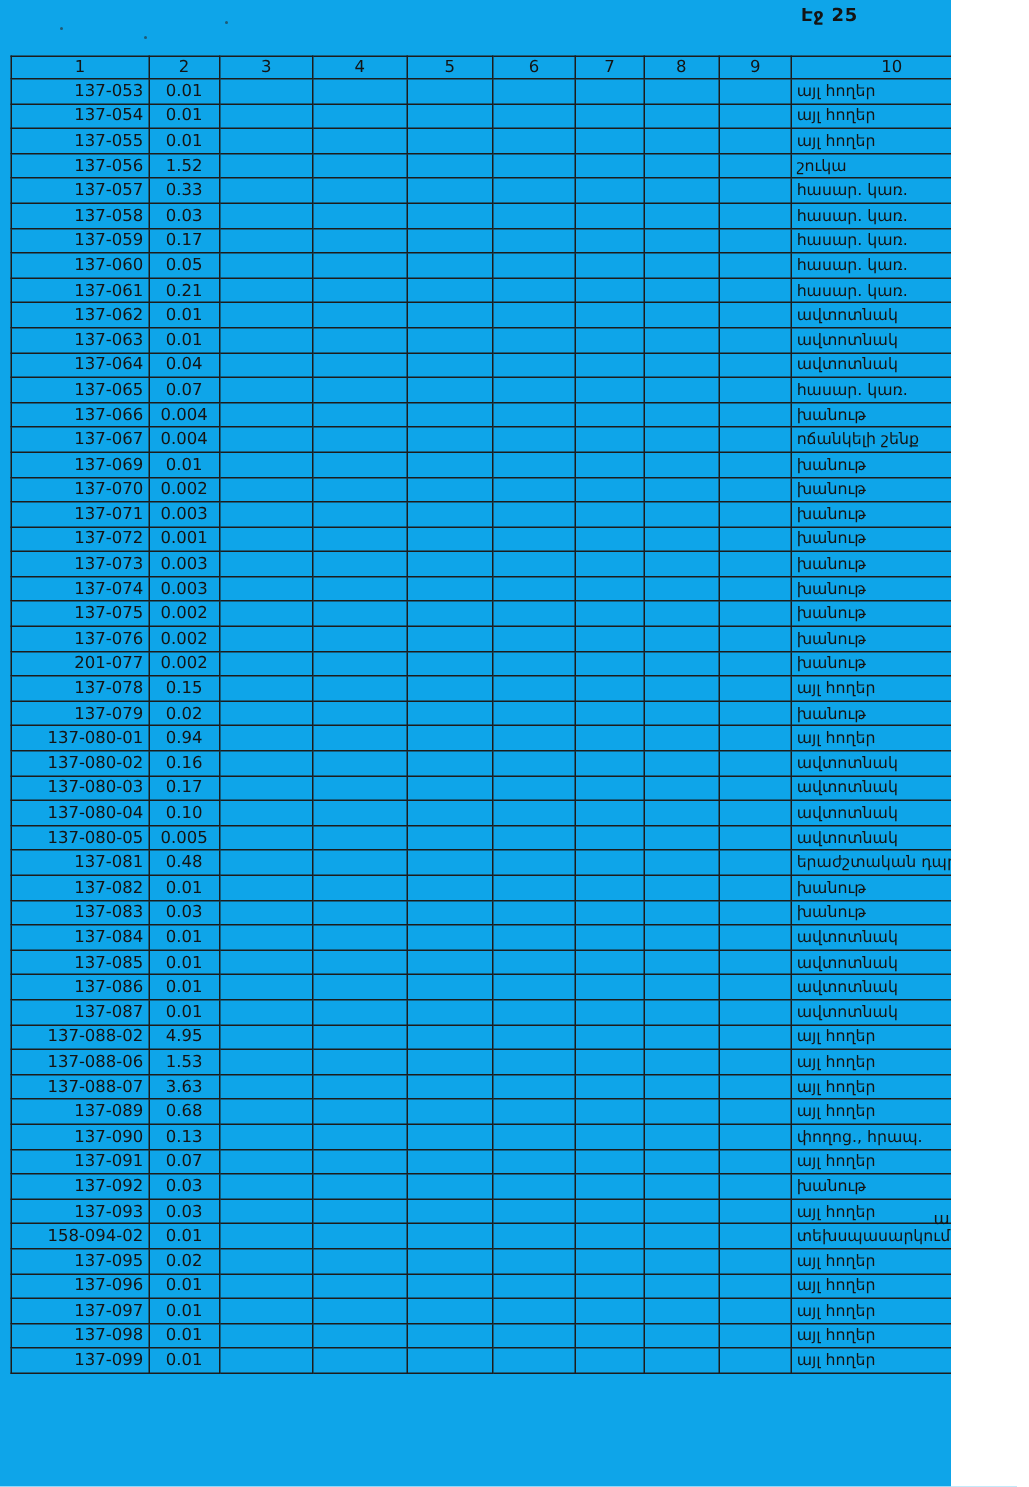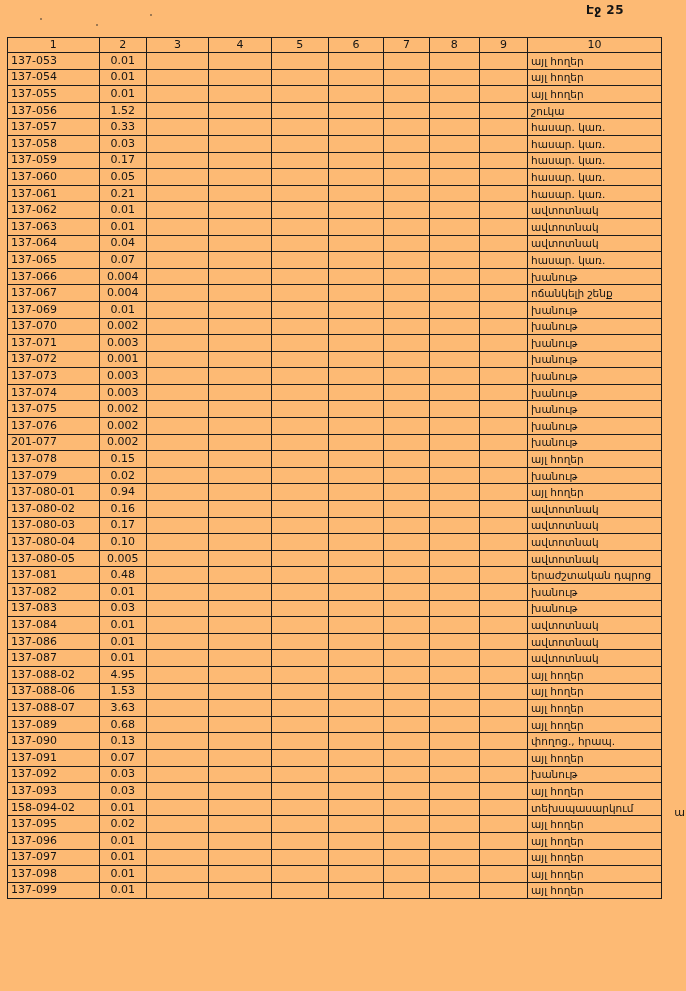--- a/index.html
+++ b/index.html
@@ -8,23 +8,23 @@
     background: #ffffff;
   }
   body {
     width: 686px;
     height: 991px;
     font-family: "DejaVu Sans", "Liberation Sans", sans-serif;
     color: #141414;
   }
   .page {
     position: relative;
-    width: 686px;
+    width: 634px;
     height: 991px;
-    background: #fdba74;
+    background: #0ea5e9;
     overflow: hidden;
   }
   .page-label {
     position: absolute;
     top: 3px;
     right: 62px;
     font-size: 12px;
     font-weight: bold;
     letter-spacing: 0.5px;
   }
@@ -48,21 +48,21 @@
   }
   .doc-table th {
     height: 12px;
     font-weight: normal;
     text-align: center;
     font-size: 11px;
   }
   .doc-table td {
     height: 15.6px;
   }
-  td.c1 { text-align: left; }
+  td.c1 { text-align: right; }
   td.c2 { text-align: center; }
   td.c3, td.c4, td.c5, td.c6, td.c7, td.c8, td.c9 { text-align: center; }
   td.c10 { text-align: left; font-size: 10.5px; margin-left: 16px; }
   .margin-note {
     position: absolute;
     top: 806px;
     right: 1px;
     font-size: 11px;
   }
   
@@ -530,20 +530,32 @@
           <td class="c3"></td>
           <td class="c4"></td>
           <td class="c5"></td>
           <td class="c6"></td>
           <td class="c7"></td>
           <td class="c8"></td>
           <td class="c9"></td>
           <td class="c10">ավտոտնակ</td>
         </tr>
         <tr>
+          <td class="c1">137-085</td>
+          <td class="c2">0.01</td>
+          <td class="c3"></td>
+          <td class="c4"></td>
+          <td class="c5"></td>
+          <td class="c6"></td>
+          <td class="c7"></td>
+          <td class="c8"></td>
+          <td class="c9"></td>
+          <td class="c10">ավտոտնակ</td>
+        </tr>
+        <tr>
           <td class="c1">137-086</td>
           <td class="c2">0.01</td>
           <td class="c3"></td>
           <td class="c4"></td>
           <td class="c5"></td>
           <td class="c6"></td>
           <td class="c7"></td>
           <td class="c8"></td>
           <td class="c9"></td>
           <td class="c10">ավտոտնակ</td>

